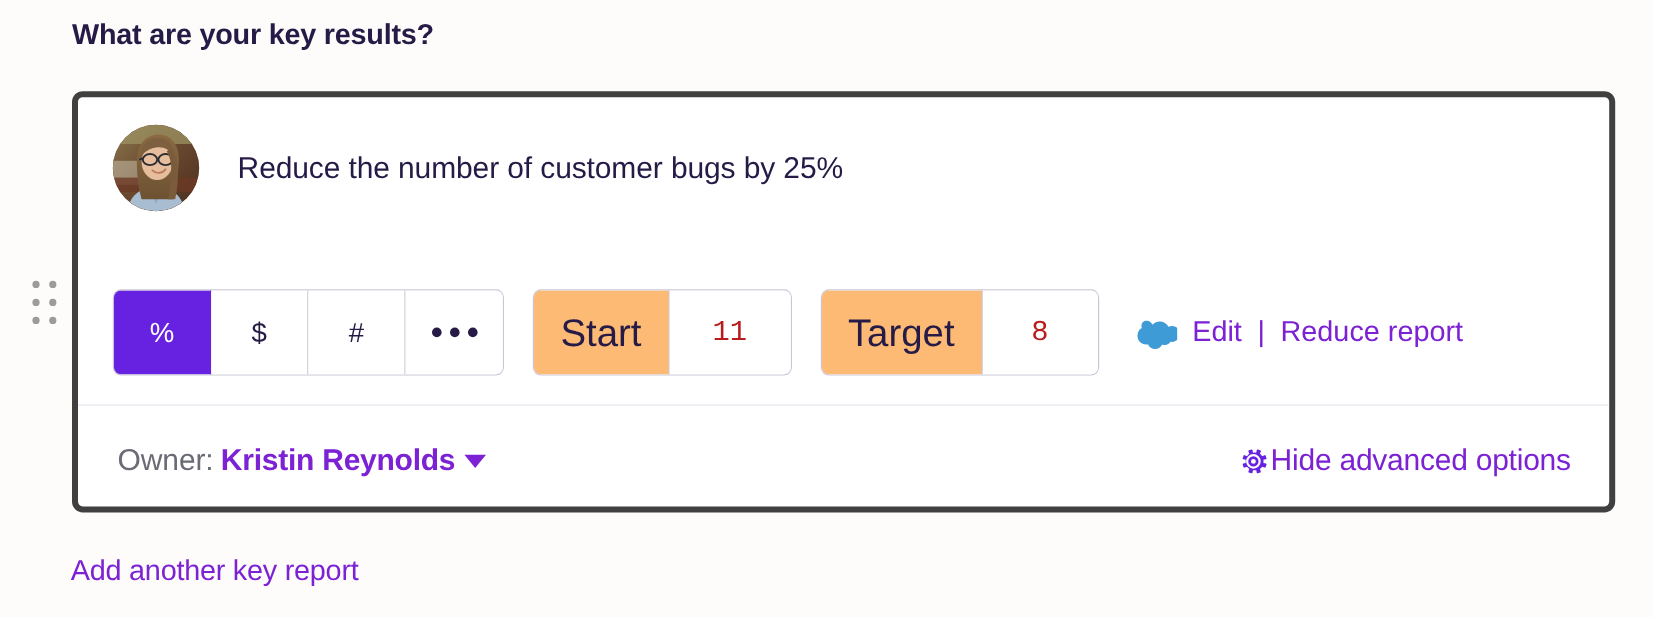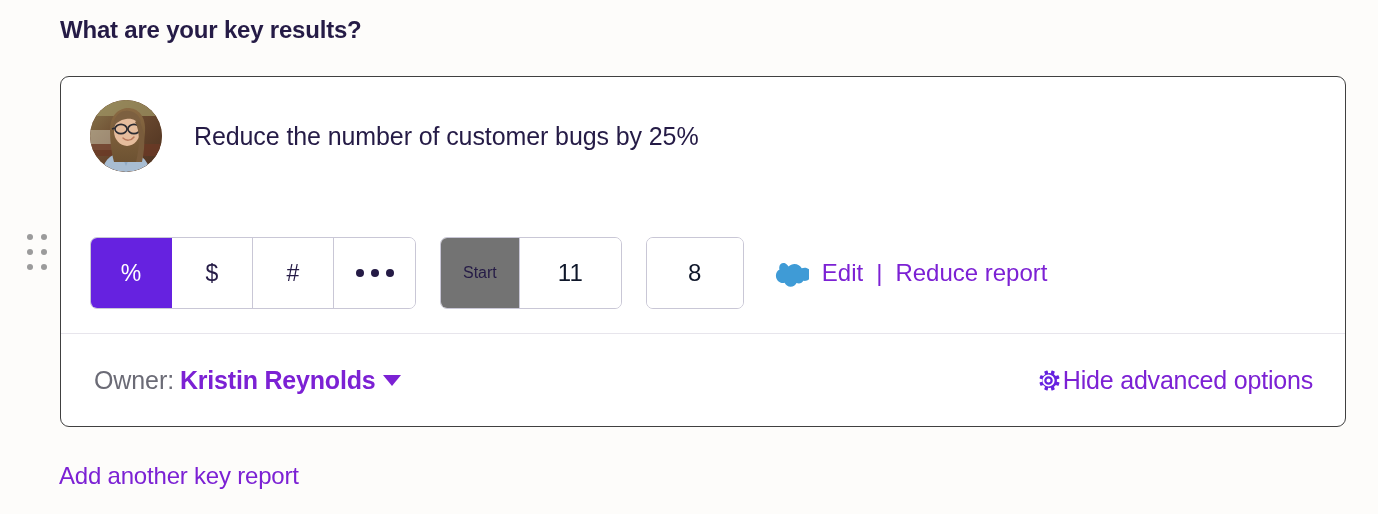--- a/index.html
+++ b/index.html
@@ -57,21 +57,21 @@
   }
 
   
   .kr-card {
     position: absolute;
     left: 60px;
     top: 76px;
     width: 1286px;
     height: 351px;
     background: #ffffff;
-    border: 1px solid #404040;
+    border: 5px solid #404040;
     border-radius: 9px;
     box-sizing: border-box;
   }
 
   
   .kr-head {
     position: absolute;
     left: 0;
     top: 0;
     right: 0;
@@ -151,43 +151,43 @@
   .field-group {
     display: flex;
     height: 72px;
     margin-left: 24px;
     border: 1px solid #c9c7d6;
     border-radius: 7px;
     overflow: hidden;
     box-sizing: border-box;
   }
   .field-label {
-    background: #737373;
+    background: #fdba74;
     display: flex;
     align-items: center;
     justify-content: center;
     padding: 0 22px;
-    font-size: 16px;
+    font-size: 32px;
     color: #251b46;
     border-right: 1px solid #c9c7d6;
     box-sizing: border-box;
     white-space: nowrap;
   }
   .field-value {
     background: #ffffff;
     display: flex;
     align-items: center;
     justify-content: center;
     width: 101px;
     font-size: 24px;
-    color: #0f172a;
+    color: #b91c1c;
     border: none;
     outline: none;
     text-align: center;
-    font-family: Liberation Sans, sans-serif;
+    font-family: Liberation Mono, monospace;
     box-sizing: border-box;
     padding: 0;
   }
   .field-group.target .field-value { width: 96px; }
 
   .report-links {
     display: flex;
     align-items: flex-end;
     margin-left: 31px;
     gap: 0;
@@ -373,20 +373,21 @@
           </span>
         </div>
       </div>
 
       <div class="field-group start">
         <div class="field-label">Start</div>
         <input class="field-value" type="text" value="11" style="">
       </div>
 
       <div class="field-group target">
+        <div class="field-label">Target</div>
         <input class="field-value" type="text" value="8" style="">
       </div>
 
       <div class="report-links">
         <svg class="cloud-icon" viewBox="0 0 34 24" aria-hidden="true">
           <path fill="#3f9bd6" d="M13.6 3.6c1.5-1.6 3.6-2.6 5.9-2.6 3.1 0 5.8 1.7 7.2 4.3.9-.4 1.9-.6 3-.6 3.6 0 6.5 2.9 6.5 6.6 0 3.6-2.9 6.6-6.5 6.6-.4 0-.9 0-1.3-.1-.9 1.6-2.6 2.7-4.6 2.7-.8 0-1.6-.2-2.3-.5-1 2.2-3.3 3.8-5.9 3.8-2.7 0-5-1.7-6-4-.5.1-1 .2-1.5.2-4 0-7.2-3.3-7.2-7.3 0-2.7 1.4-5.1 3.6-6.3-.2-.5-.3-1.1-.3-1.7C4.2 1.9 6.1 0 8.5 0c1.4 0 2.7.7 3.5 1.7.5.5 1.1 1.2 1.6 1.9z"></path>
         </svg>
         <a class="link" href="#">Edit</a>
         <span class="link-sep">|</span>
         <a class="link" href="#">Reduce report</a>

